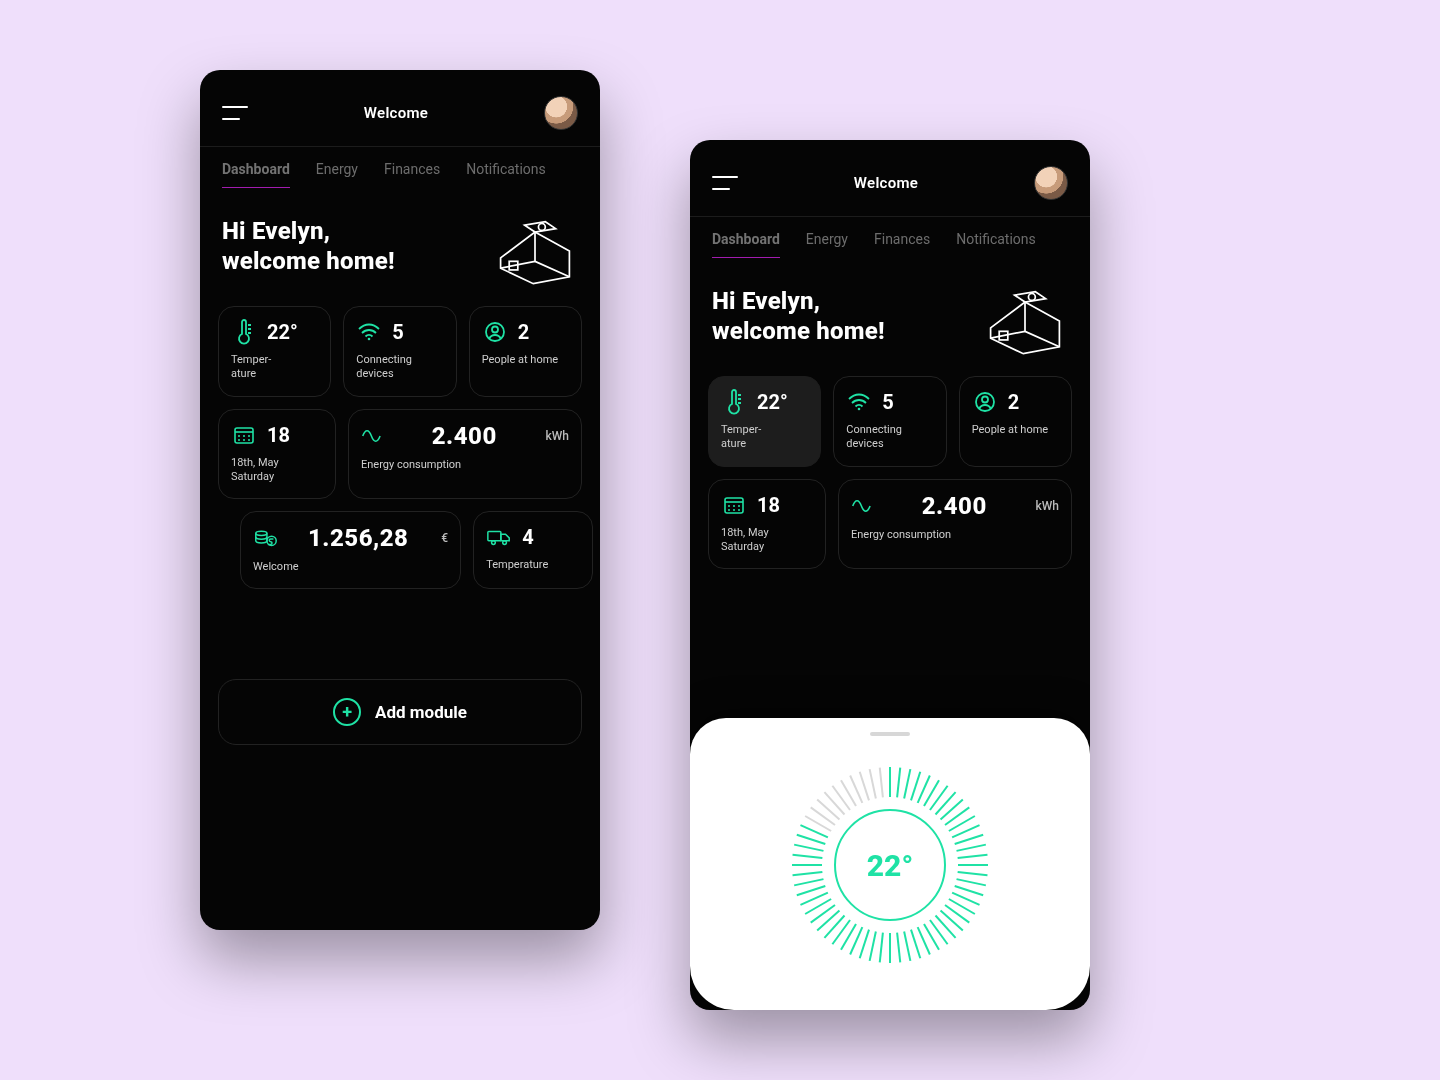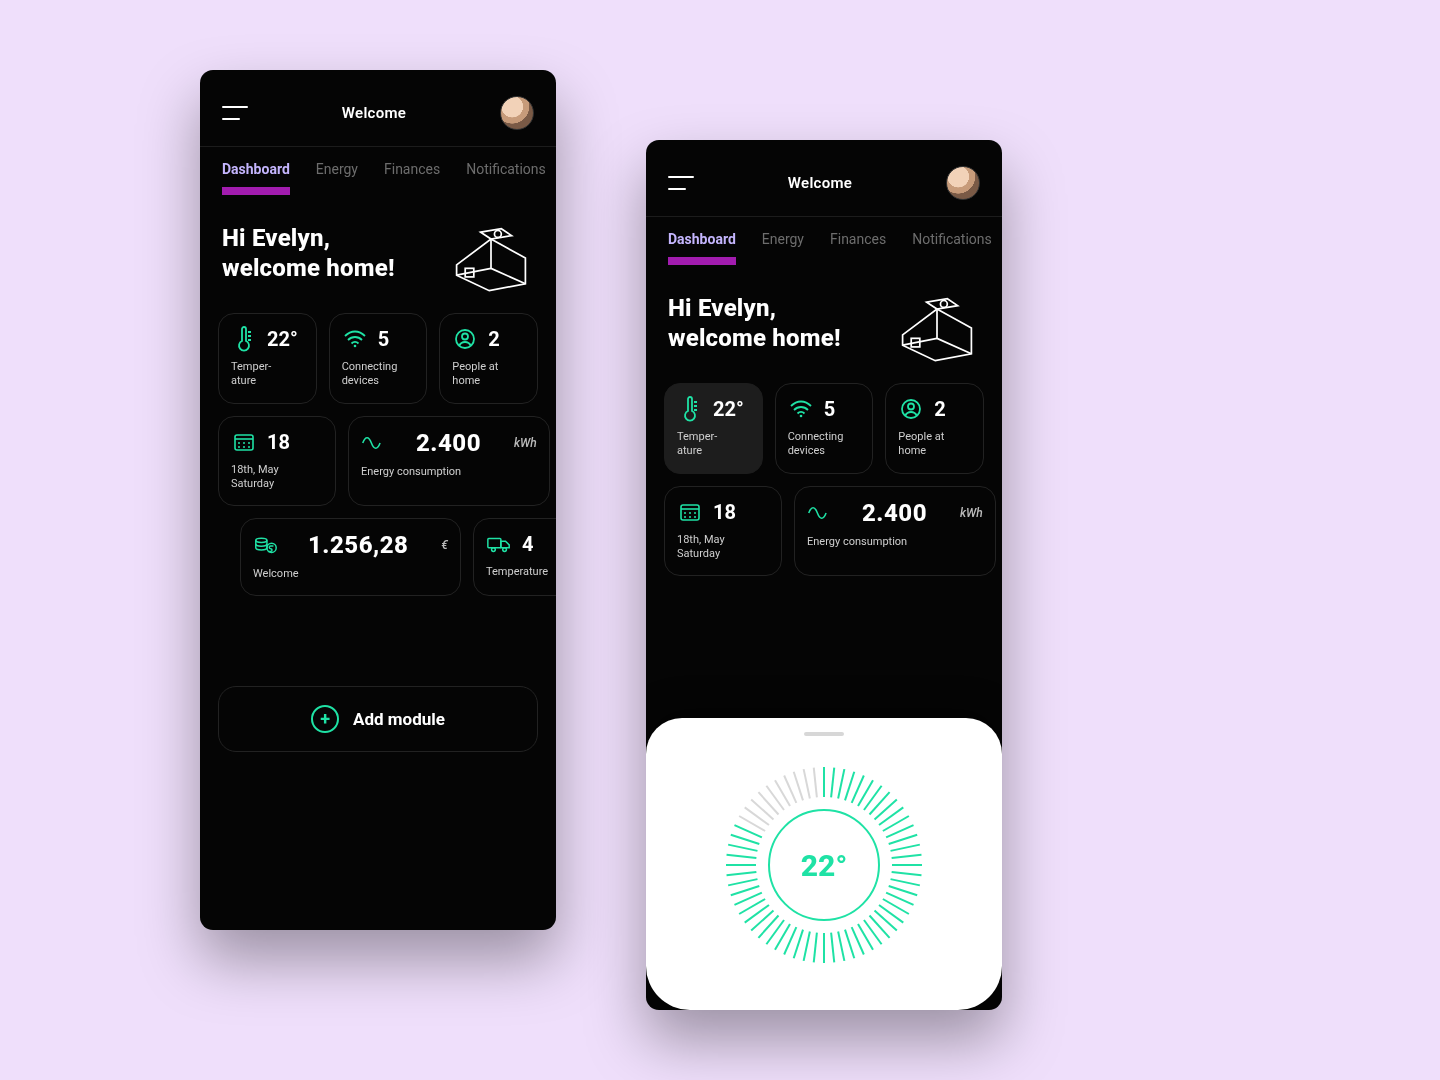--- a/index.html
+++ b/index.html
@@ -6,23 +6,23 @@
   html, body { width: 1440px; height: 1080px; }
   body {
     background: #efdffb;
     font-family: -apple-system, BlinkMacSystemFont, "Segoe UI", Roboto, Helvetica, Arial, sans-serif;
     display: flex;
     gap: 90px;
     padding: 70px 200px 40px 200px;
     align-items: flex-start;
   }
   .phone {
-    width: 356px;
+    width: 400px;
     background: #050505;
-    border-radius: 13px;
+    border-radius: 20px;
     color: #fff;
     box-shadow: 0 30px 60px rgba(0,0,0,0.35);
     overflow: hidden;
     position: relative;
     flex-shrink: 0;
   }
   .phone.a { height: 860px; }
   .phone.b { height: 870px; margin-top: 70px; }
 
   
@@ -38,41 +38,41 @@
   .avatar {
     width:34px; height:34px; border-radius:50%;
     background: radial-gradient(circle at 35% 30%, #f2d2b8 0 35%, #c79b7a 36% 55%, #7a5a46 56% 100%);
     border:1px solid #333;
   }
   .divider { height:1px; background:#1c1c1c; margin:0 0 0 0;}
 
   
   .tabs { display:flex; gap:26px; padding: 14px 22px 0 22px; font-size:14px; color:#6d6d6d; overflow:hidden; white-space:nowrap;}
   .tab { padding-bottom:10px; cursor:pointer;}
-  .tab.active { color:#c4b5fd; font-weight:700; border-bottom:8px solid #a21caf;}
+  .tab.active { color:#737373; font-weight:700; border-bottom:1px solid #a21caf;}
 
   
   .greet-row { display:flex; align-items:flex-start; justify-content:space-between; padding: 28px 22px 8px 22px; }
   .greet { font-size:24px; font-weight:800; line-height:1.25; letter-spacing:.2px;}
   .house-icon { width:86px; height:70px; flex-shrink:0; }
 
   
   .grid { padding: 12px 18px 0 18px; display:grid; gap:12px; }
   .row3 { grid-template-columns: repeat(3, 1fr); }
   .row-split { grid-template-columns: 118px 1fr; }
   .row-split2 { grid-template-columns: 1fr 120px; padding-left: 40px; }
 
   .card {
     border:1px solid #222; border-radius:16px; padding:12px 12px 14px 12px;
     background:#050505; cursor:pointer;
   }
   .card.selected { background:#1d1d1d; border-color:#1d1d1d; }
   .card .top { display:flex; align-items:center; gap:10px; }
   .card .val { font-size:20px; font-weight:700; }
-  .card .unit { font-size:12px; color:#bbb; margin-left:4px; font-weight:500;font-style:italic;}
+  .card .unit { font-size:12px; color:#bbb; margin-left:4px; font-weight:500;}
   .card .lbl { font-size:11px; color:#cfcfcf; margin-top:8px; line-height:1.3; }
   .icon-slot { width:26px; height:26px; display:flex; align-items:center; justify-content:center; }
   .icon-slot svg { stroke:#1fe2a5; }
 
   .wide .top { justify-content:space-between; gap:29px;}
   .wide .val-lg { font-size:24px; font-weight:800; letter-spacing:.5px;}
 
   
   .add-mod {
     margin: 90px 18px 0 18px;

